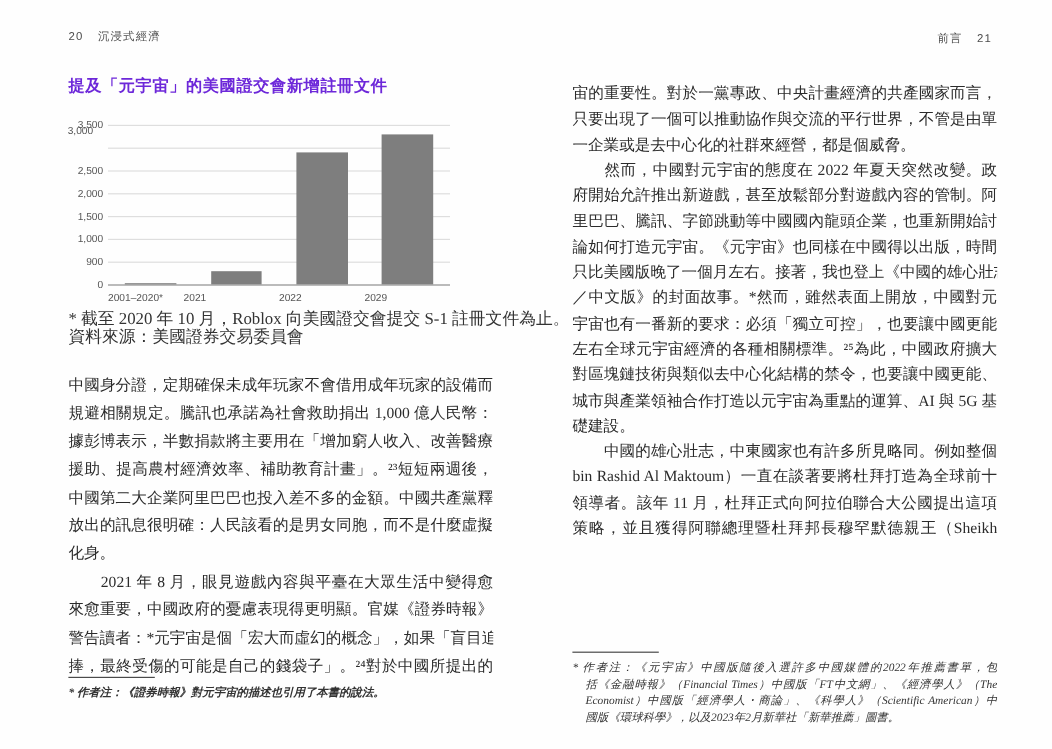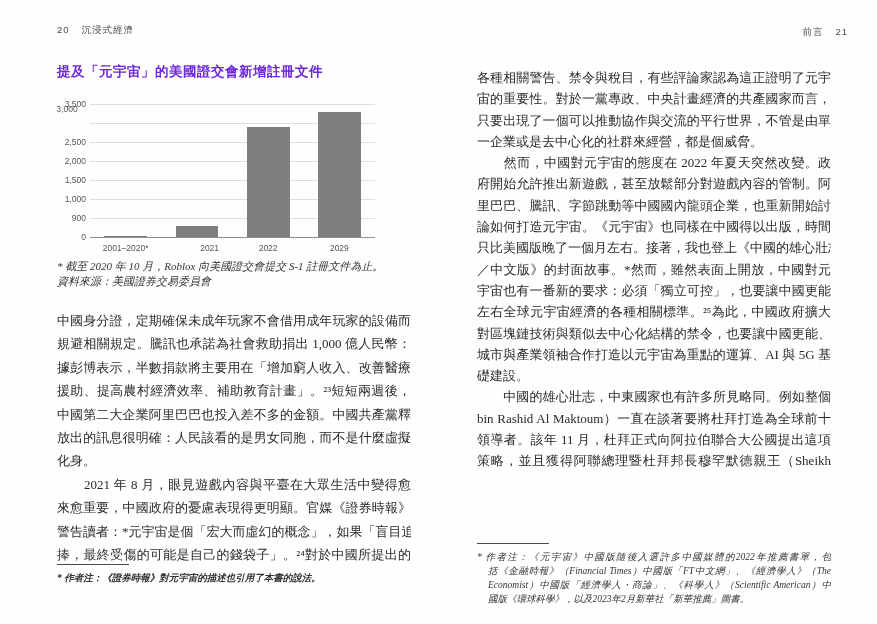--- a/index.html
+++ b/index.html
@@ -25,25 +25,25 @@
     position:absolute;left:90px;top:104px;width:285px;height:133px;
     border-bottom:1px solid #8f8f8f;
   }
   .gridline{position:absolute;left:0;right:0;height:1px;background:#dedede;}
   .bar{position:absolute;bottom:0;}
   .ytick{
     position:absolute;left:-42px;width:38px;text-align:right;
     font-family:"Liberation Sans",sans-serif;font-size:8.5px;color:#555;
   }
   .xtick{
-    position:absolute;top:139px;text-align:center;
+    position:absolute;top:139px;
     font-family:"Liberation Sans",sans-serif;font-size:8.5px;color:#555;
   }
   .chart-caption{
-    font-style:italic;font-size:11px;line-height:15px;color:#333;white-space:nowrap;
+    font-size:14px;line-height:15px;color:#333;white-space:nowrap;
   }
 
   
   .body-block{width:354px;}
   .line{
     font-size:13px;text-align:justify;text-align-last:justify;color:#2b2b2b;
     overflow:hidden;white-space:nowrap;
   }
   .line[data-j="false"]{text-align-last:left;}
   .body-left .line{height:23.4px;line-height:23.4px;}
@@ -80,21 +80,21 @@
     <div class="ytick" style="top: 52px;">2,000</div>
     <div class="gridline" style="top: 37.5px;"></div>
     <div class="ytick" style="top: 33px;">2,500</div>
     <div class="gridline" style="top: 18.5px;"></div>
     <div class="ytick" style="top: 0; text-align: center;">3,000</div>
     <div class="gridline" style="top: -0.5px;"></div>
     <div class="ytick" style="top: -5px;">3,500</div>
     <div class="bar" style="left: 14.25px; width: 42.75px; height: 1.5px; background: rgb(126, 126, 126);"></div>
     <div class="xtick" style="left: 0px; width: 71.25px;">2001–2020*</div>
     <div class="bar" style="left: 85.5px; width: 42.75px; height: 10.64px; background: rgb(126, 126, 126);"></div>
-    <div class="xtick" style="left: 84px; width: 71.25px;">2021</div>
+    <div class="xtick" style="left: 63px; width: 71.25px;">2021</div>
     <div class="bar" style="left: 156.75px; width: 42.75px; height: 110.2px; background: rgb(126, 126, 126);"></div>
     <div class="xtick" style="left: 142.5px; width: 71.25px;">2022</div>
     <div class="bar" style="left: 228px; width: 42.75px; height: 125.4px; background: rgb(126, 126, 126);"></div>
     <div class="xtick" style="left: 213.75px; width: 71.25px;">2029</div>
   </div>
 
 <div class="abs chart-caption" style="left:57px;top:259px;">
   <div>* 截至 2020 年 10 月，Roblox 向美國證交會提交 S-1 註冊文件為止。</div>
   <div>資料來源：美國證券交易委員會</div>
 </div>
@@ -112,27 +112,26 @@
     <div class="line" data-j="true">來愈重要，中國政府的憂慮表現得更明顯。官媒《證券時報》</div>
     <div class="line" data-j="true">警告讀者：*元宇宙是個「宏大而虛幻的概念」，如果「盲目追</div>
     <div class="line" data-j="true">捧，最終受傷的可能是自己的錢袋子」。²⁴對於中國所提出的</div>
   </div>
 
 <div class="abs" style="left:57px;top:564px;width:354px;">
   <div class="fn-divider"></div>
   <div class="fn-single">* 作者注：《證券時報》對元宇宙的描述也引用了本書的說法。</div>
 </div>
 
-<div class="abs running-head" style="left:760px;top:26px;width:88px;text-align:right;">
+<div class="abs running-head" style="left:760px;top:26px;width:88px;text-align:center;">
   <span>前言</span><span class="rh-gap"></span><span>21</span>
 </div>
 
 <div class="abs body-block body-right" style="left:477px;top:67px;">
 
-<div class="line" data-j="true">各種相關警告、禁令與稅目，有些評論家認為這正證明了元宇</div>
     <div class="line" data-j="true">宙的重要性。對於一黨專政、中央計畫經濟的共產國家而言，</div>
     <div class="line" data-j="true">只要出現了一個可以推動協作與交流的平行世界，不管是由單</div>
     <div class="line" data-j="false">一企業或是去中心化的社群來經營，都是個威脅。</div>
     <div class="line" data-j="true">　　然而，中國對元宇宙的態度在 2022 年夏天突然改變。政</div>
     <div class="line" data-j="true">府開始允許推出新遊戲，甚至放鬆部分對遊戲內容的管制。阿</div>
     <div class="line" data-j="true">里巴巴、騰訊、字節跳動等中國國內龍頭企業，也重新開始討</div>
     <div class="line" data-j="true">論如何打造元宇宙。《元宇宙》也同樣在中國得以出版，時間</div>
     <div class="line" data-j="true">只比美國版晚了一個月左右。接著，我也登上《中國的雄心壯志</div>
     <div class="line" data-j="true">／中文版》的封面故事。*然而，雖然表面上開放，中國對元</div>
     <div class="line" data-j="true">宇宙也有一番新的要求：必須「獨立可控」，也要讓中國更能</div>

